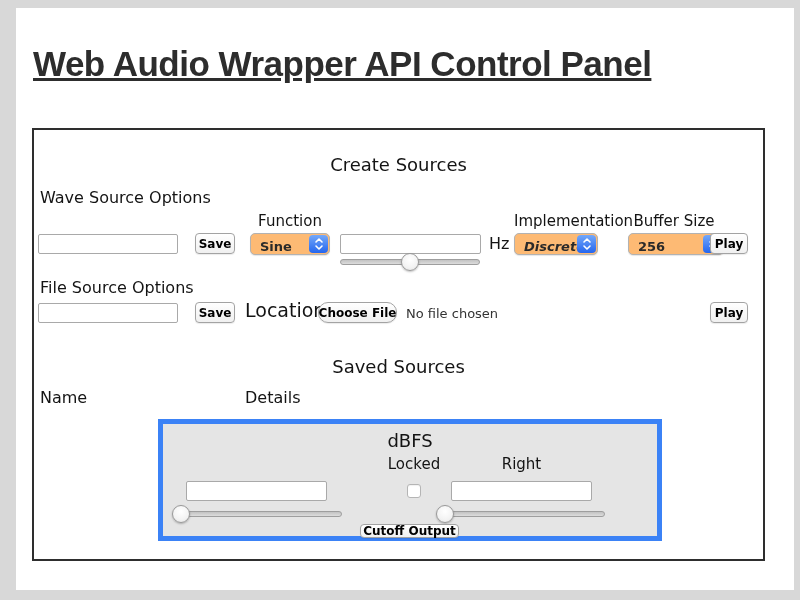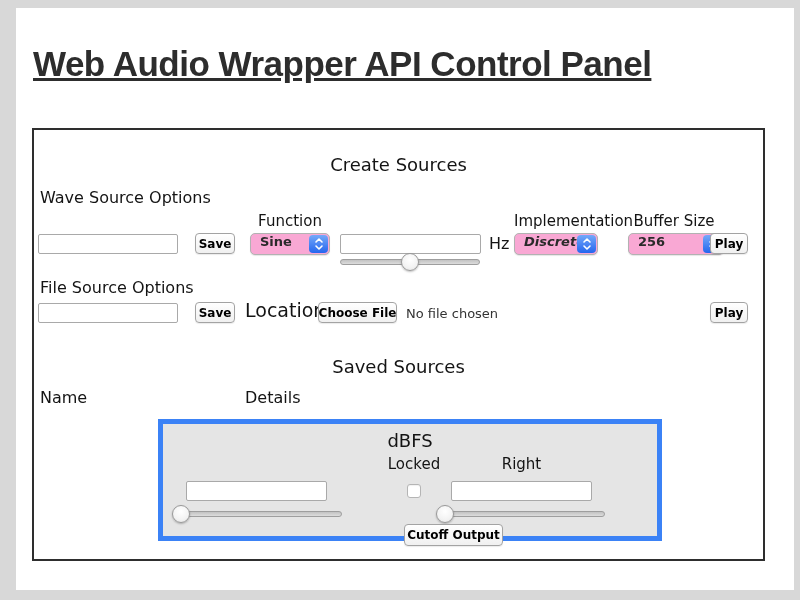--- a/index.html
+++ b/index.html
@@ -39,24 +39,24 @@
   }
   .btn {
     position:absolute; height:21px;
     border:1px solid #a3a3a3; border-radius:4px;
     background:linear-gradient(#ffffff,#f0f0f0);
     font-family:"DejaVu Sans", sans-serif; font-weight:bold; font-size:12px; color:#000;
     display:flex; align-items:center; justify-content:center;
     white-space:nowrap; box-shadow:0 1px 1px rgba(0,0,0,0.08);
   }
   .mac-select {
-    position:absolute; height:22px; background:#f9a8d4;
+    position:absolute; height:22px; background:#fdba74;
     border:1px solid #b2b2b2; border-radius:5px;
     box-shadow:0 1px 1px rgba(0,0,0,0.1);
-    display:flex; align-items:flex-start;
+    display:flex; align-items:flex-end;
   }
   .mac-select .val {
     font-weight:bold; font-size:13px; color:#2a2a2a; padding-left:9px; white-space:nowrap;
   }
   .mac-select .cap {
     position:absolute; right:1px; top:1px; width:19px; height:18px;
     border-radius:4px;
     background:linear-gradient(#74a8f9,#2566ee);
     display:flex; align-items:center; justify-content:center;
   }
@@ -141,21 +141,21 @@
       </span>
     </div>
 
     <div class="btn" style="left:676px; top:103px; width:38px;">Play</div>
 
     <div class="section-label" style="left:6px; top:148px;">File Source Options</div>
 
     <input class="ti" style="left: 4px; top: 173px; width: 140px;" value="">
     <div class="btn" style="left:161px; top:172px; width:40px;">Save</div>
     <div class="location-label" style="left:211px; top:169px;">Location</div>
-    <div class="btn" style="left:284px; top:172px; width:79px;">Choose File</div>
+    <div class="btn" style="left:284px; top:172px; width:79px;border-radius:10px;">Choose File</div>
     <div class="status-text" style="left:372px; top:176px;">No file chosen</div>
     <div class="btn" style="left:676px; top:172px; width:38px;">Play</div>
 
     <div class="center-heading" style="top:226px;">Saved Sources</div>
     <div class="section-label" style="left:6px; top:258px;">Name</div>
     <div class="section-label" style="left:211px; top:258px;">Details</div>
 
     <div class="dbfs-panel">
       <div class="center-heading" style="top:6px;">dBFS</div>
 
@@ -168,17 +168,17 @@
 
       <div class="slider" style="left:12px; top:81px; width:167px;">
         <div class="track"></div>
         <div class="thumb" style="left: 0%; margin-left: -3px;"></div>
       </div>
       <div class="slider" style="left:276px; top:81px; width:166px;">
         <div class="track"></div>
         <div class="thumb" style="left: 0%; margin-left: -3px;"></div>
       </div>
 
-      <div class="btn" style="left:197px; top:100px; width:99px; height:22px;margin-left:44px;">Cutoff Output</div>
+      <div class="btn" style="left:197px; top:100px; width:99px; height:14px;">Cutoff Output</div>
     </div>
 
   </div>
 </div>
 
 </body></html>

